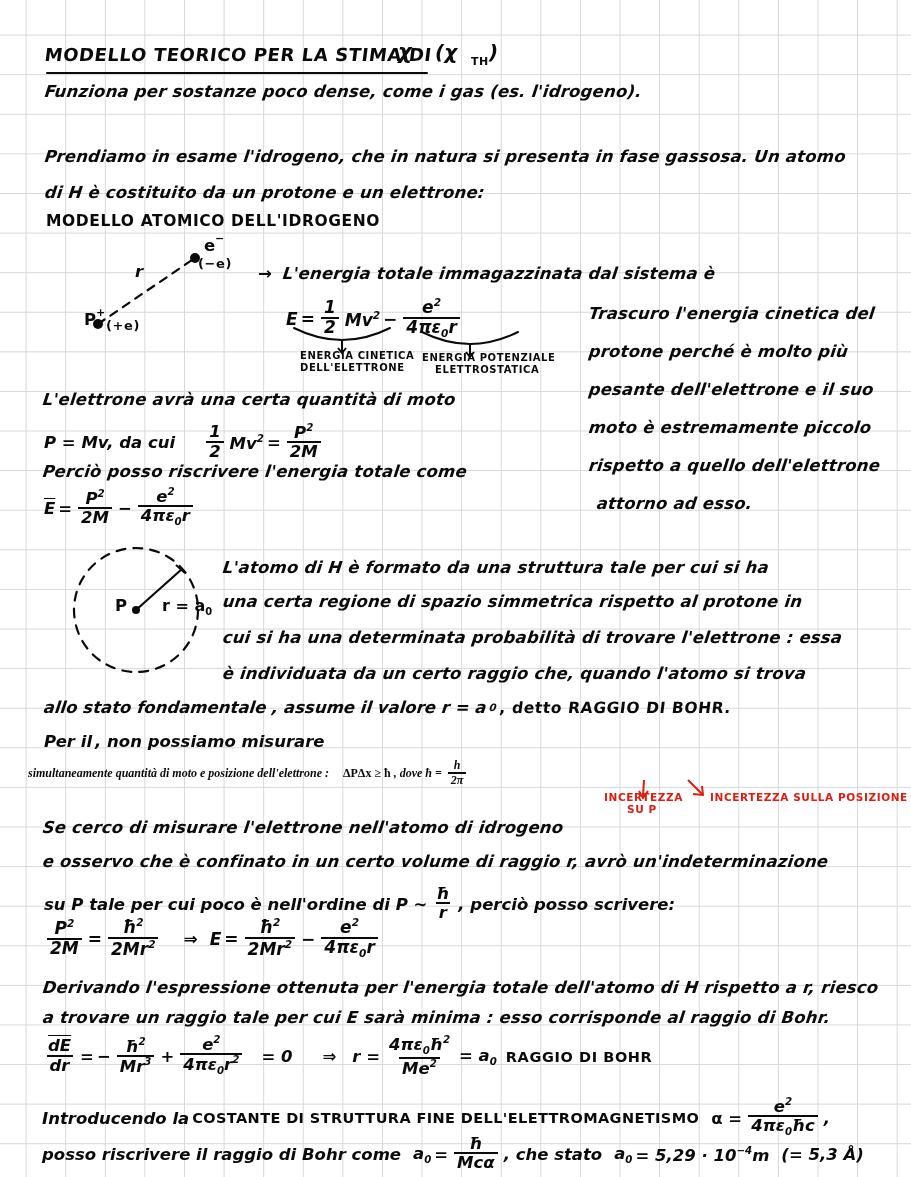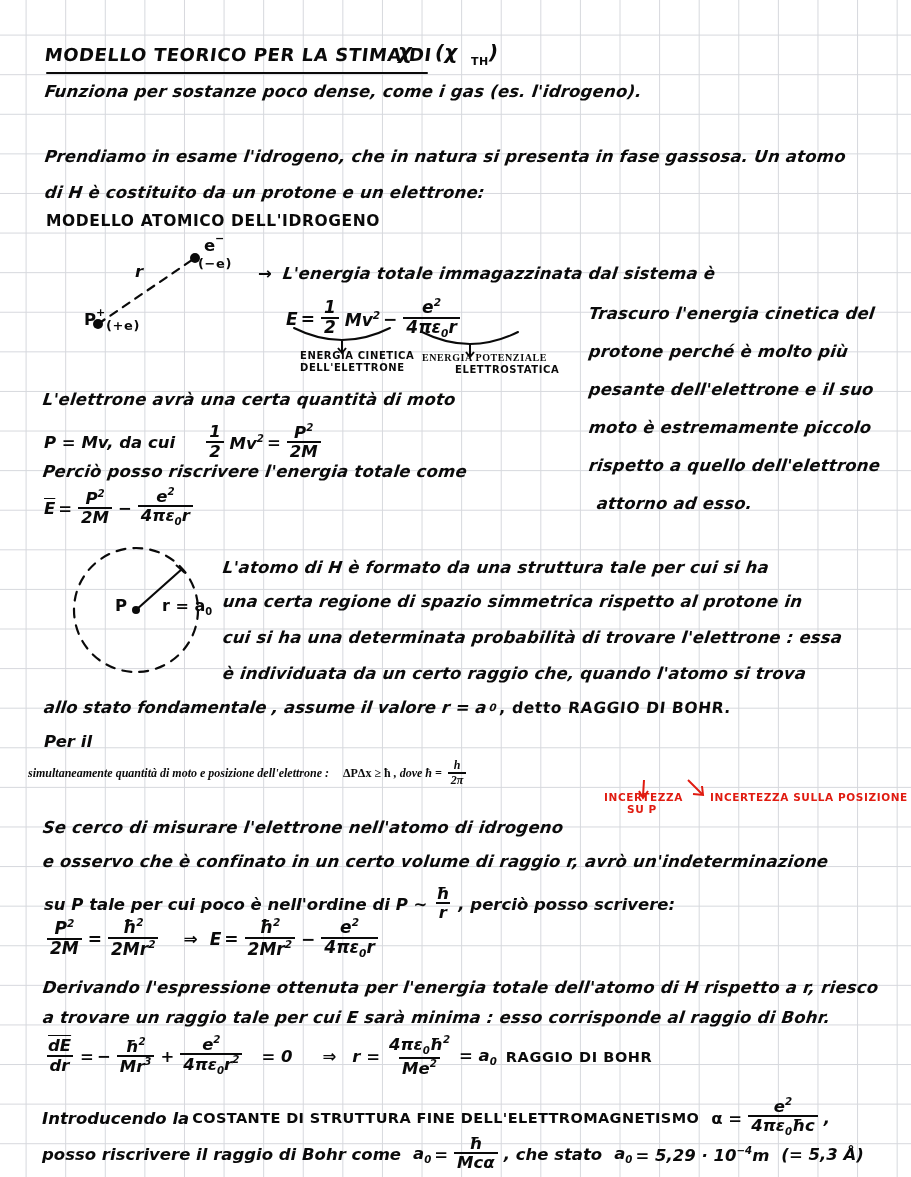--- a/index.html
+++ b/index.html
@@ -115,22 +115,22 @@
     <path d="M46,22 L50,27 L54,22" stroke="#0a0a0a" stroke-width="2" fill="none"></path>
   </svg>
   <div class="hw upr" style="left:300px;top:350px;font-size:10px;">ENERGIA CINETICA</div>
   <div class="hw upr" style="left:300px;top:362px;font-size:10px;">DELL'ELETTRONE</div>
 
   <svg style="left:420px;top:330px;width:100px;height:28px;" viewBox="0 0 100 28">
     <path d="M2,2 Q50,26 98,2" stroke="#0a0a0a" stroke-width="2" fill="none" stroke-linecap="round"></path>
     <line x1="50" y1="15" x2="50" y2="26" stroke="#0a0a0a" stroke-width="2"></line>
     <path d="M46,22 L50,27 L54,22" stroke="#0a0a0a" stroke-width="2" fill="none"></path>
   </svg>
-  <div class="hw upr" style="left:422px;top:352px;font-size:10px;font-family:Liberation Serif, serif;">ENERGIA POTENZIALE</div>
-  <div class="hw upr" style="left:434px;top:364px;font-size:10px;padding-left:21px;">ELETTROSTATICA</div>
+  <div class="hw upr" style="left:422px;top:352px;font-size:10px;">ENERGIA POTENZIALE</div>
+  <div class="hw upr" style="left:414px;top:364px;font-size:10px;padding-left:21px;">ELETTROSTATICA</div>
 
   <div class="hw sz16 skew" style="left:590px;top:304px;">Trascuro l'energia cinetica del</div>
   <div class="hw sz16 skew" style="left:590px;top:342px;">protone perché è molto più</div>
   <div class="hw sz16 skew" style="left:590px;top:380px;">pesante dell'elettrone e il suo</div>
   <div class="hw sz16 skew" style="left:590px;top:418px;">moto è estremamente piccolo</div>
   <div class="hw sz16 skew" style="left:590px;top:456px;">rispetto a quello dell'elettrone</div>
   <div class="hw sz16 skew" style="left:598px;top:494px;">attorno ad esso.</div>
 
   <div class="hw sz16 skew" style="left:44px;top:390px;">L'elettrone avrà una certa  quantità di moto</div>
 
@@ -181,20 +181,21 @@
   <div class="hw sz16 skew" style="left:224px;top:628px;">cui si ha una determinata  probabilità di trovare l'elettrone : essa</div>
   <div class="hw sz16 skew" style="left:224px;top:664px;">è individuata da un certo raggio che, quando l'atomo si trova</div>
   <div class="eq sz16 skew" style="left:44px;top:698px;font-size:16.5px;font-style:italic;">
     <span>allo stato fondamentale , assume il valore r = a</span>
       <sub>0</sub>
       <span class="hw upr" style="position:static;font-size:15.5px;">, detto  RAGGIO DI BOHR.</span>
   </div>
 
   <div class="eq sz16" style="left:44px;top:732px;font-size:16.5px;font-style:italic;">
     <span>Per il</span>
+    <span>, non possiamo misurare</span>
   </div>
 
   <div class="eq sz16" style="left:28px;top:760px;font-size:12px;font-style:italic;font-family:Liberation Serif, serif;">
     <span>simultaneamente quantità di moto e posizione dell'elettrone :</span>
     <span style="width:8px;display:inline-block"></span>
     <span class="upr" style="font-style:normal;">ΔPΔx ≥ ħ</span>
     <span>, dove ħ =</span>
     <span class="frac">
       <span class="num">h</span>
       <span class="den">2π</span>

